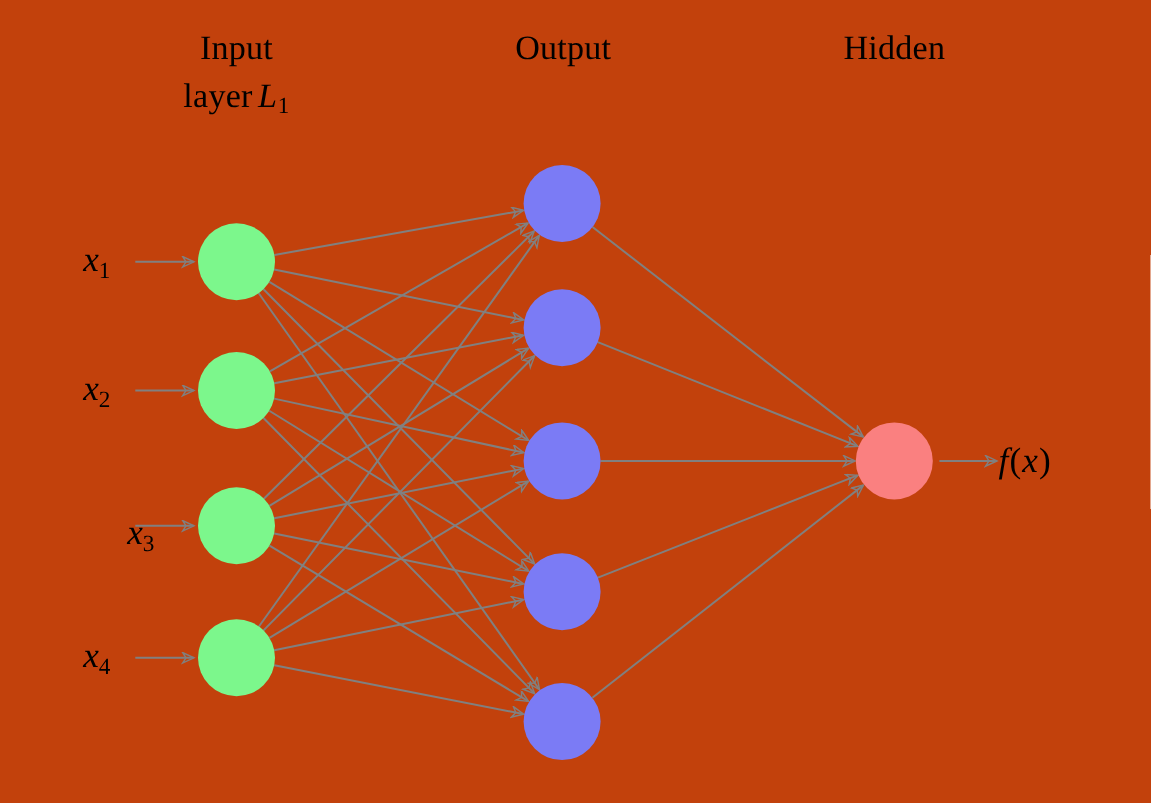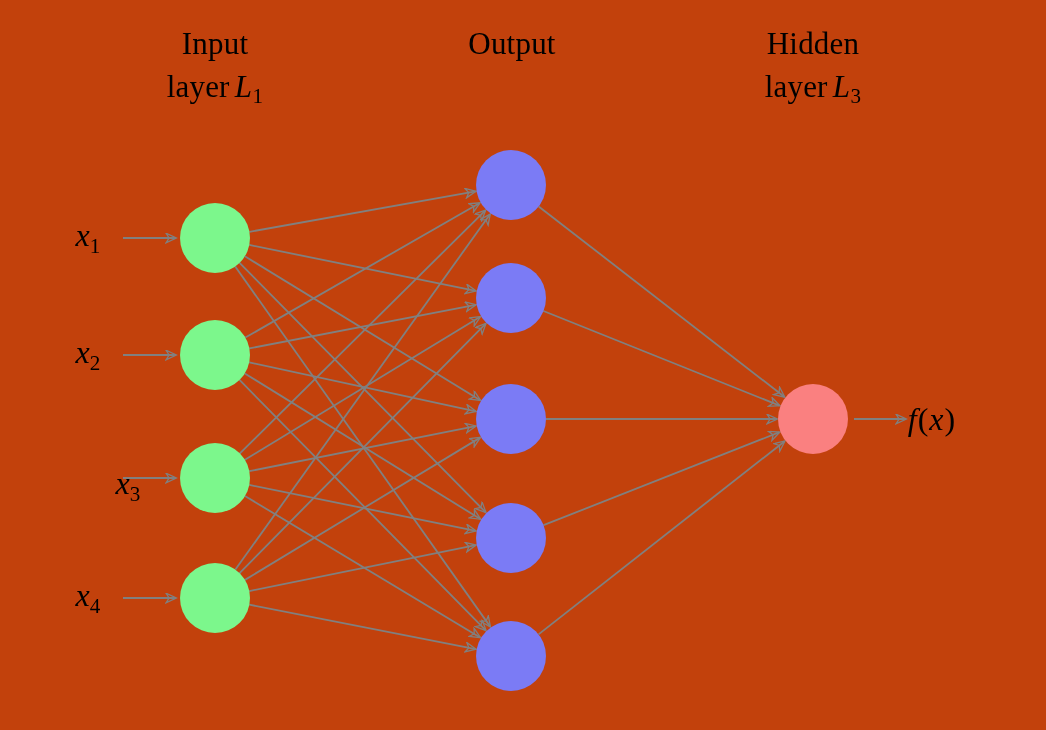--- a/index.html
+++ b/index.html
@@ -133,21 +133,20 @@
     <span class="ln">Input</span>
     <span class="ln"><span>layer</span><span class="mathvar"><span>L</span><sub>1</sub></span></span>
   </div>
 
   <div class="layer-title" id="title-L2" style="left: 512px; top: 22px;">
     <span class="ln">Output</span>
   </div>
 
   <div class="layer-title" id="title-L3" style="left: 813px; top: 22px;">
     <span class="ln">Hidden</span>
-    <span class="ln"><span>layer</span><span class="mathvar"><span>L</span><sub>3</sub></span></span>
   </div>
 
   <div id="input-labels">
       <div class="io-label" style="left: 88px; top: 238px;"><span>x</span><sub>1</sub></div>
       <div class="io-label" style="left: 88px; top: 355px; text-align: center;"><span>x</span><sub>2</sub></div>
       <div class="io-label" style="left: 88px; top: 486px; margin-left: 40px;"><span>x</span><sub>3</sub></div>
       <div class="io-label" style="left: 88px; top: 598px;"><span>x</span><sub>4</sub></div>
     </div>
 
   <div class="io-label" id="output-label" style="left: 932px; top: 419px;">

